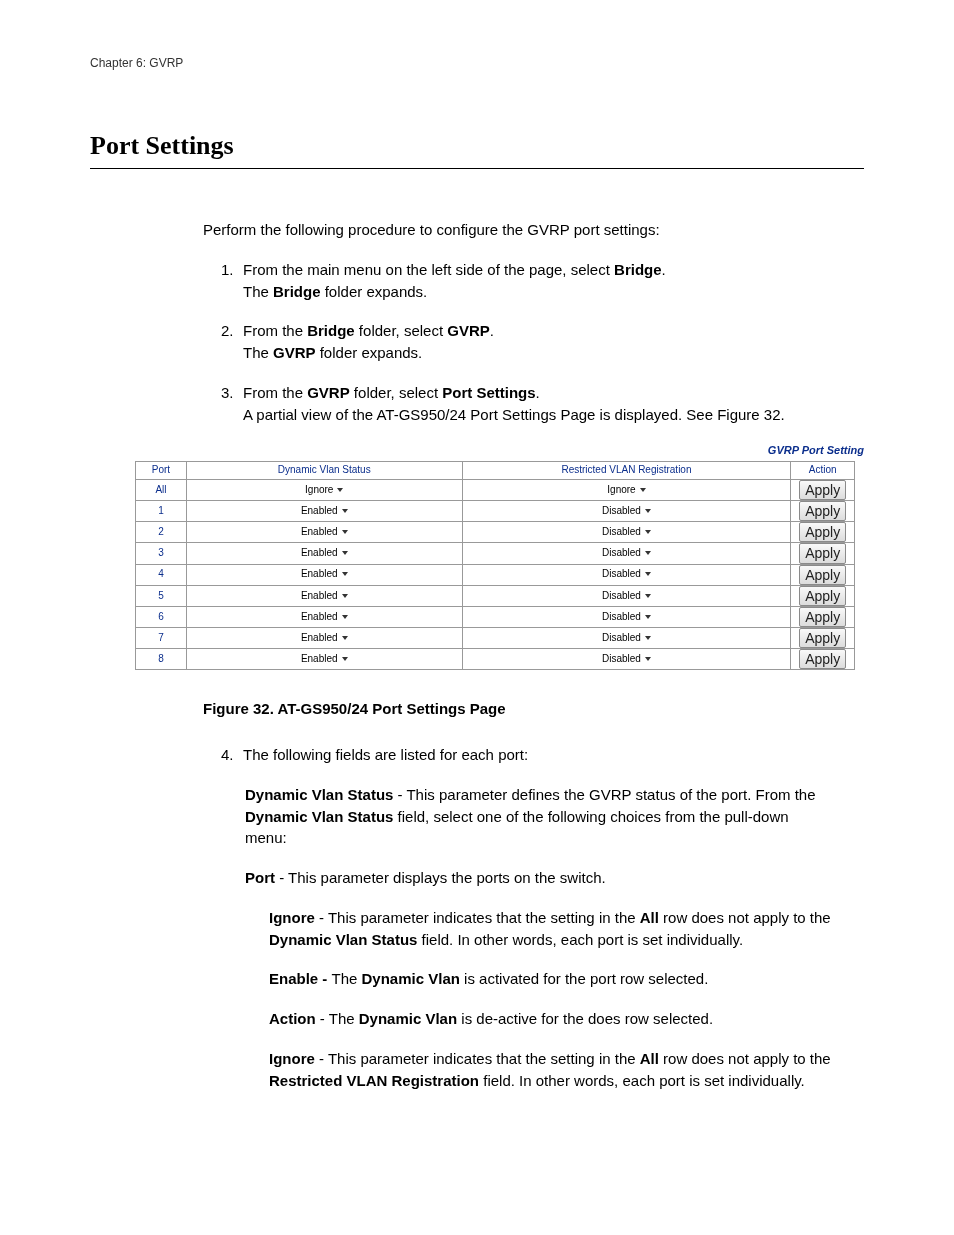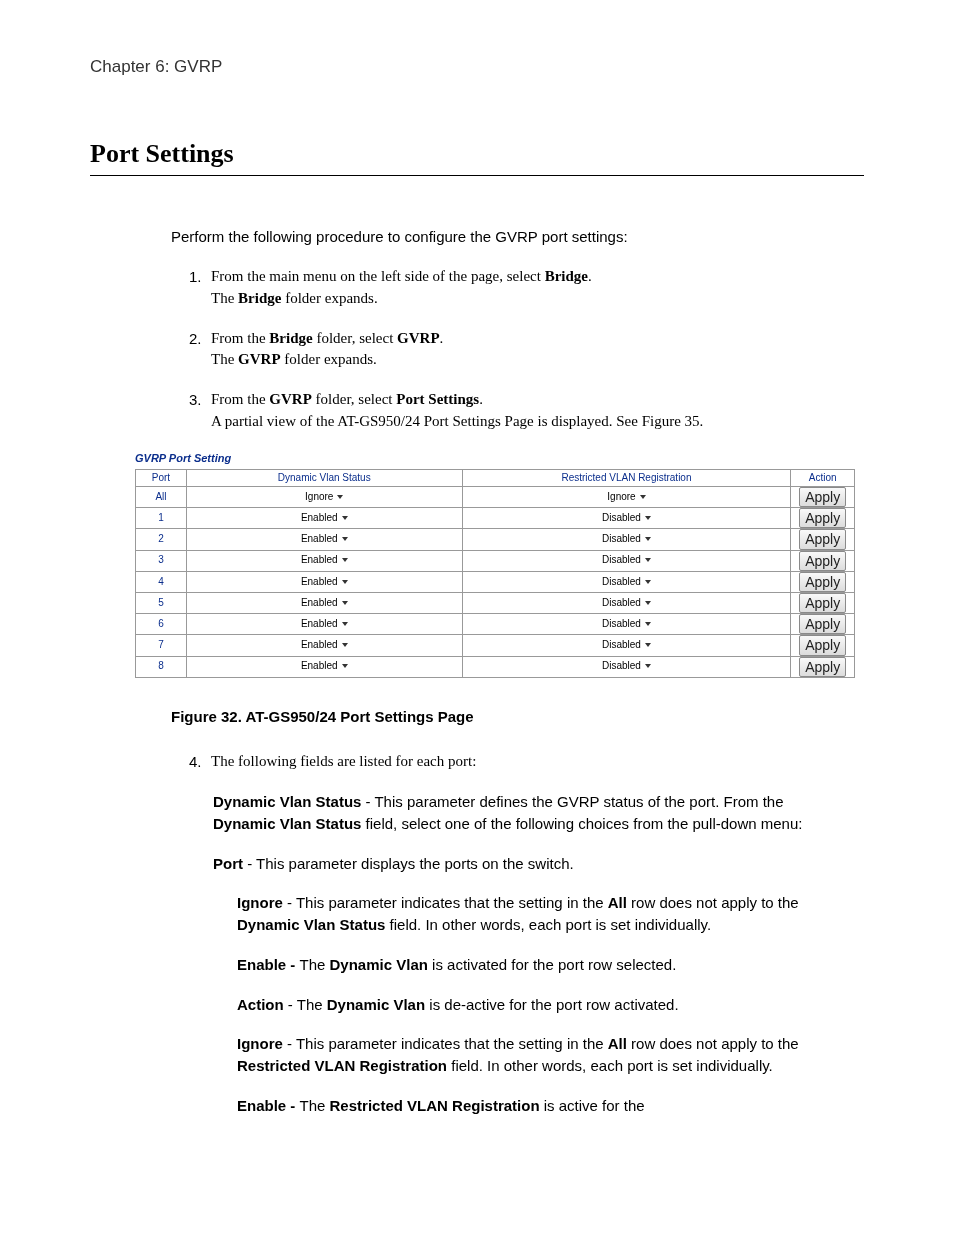--- a/index.html
+++ b/index.html
@@ -6,55 +6,56 @@
     body {
       font-family: Arial, Helvetica, sans-serif;
       font-size: 15px;
       color: #000;
       background: #fff;
       width: 954px;
       padding: 55px 90px 40px 90px;
       line-height: 1.45;
     }
     .chapter-header {
-      font-size: 17px;
+      font-size: 12px;
       color: #333;
       margin-bottom: 55px;
     }
     .main-heading {
       font-family: "Times New Roman", Times, serif;
       font-size: 26px;
       font-weight: bold;
       padding-bottom: 3px;
       border-bottom: 1px solid #000;
       margin-bottom: 50px;
     }
     .content-block {
-      margin-left: 81px;
+      margin-left: 113px;
       margin-right: 30px;
     }
     .intro { margin-bottom: 18px; }
     .step {
       display: flex;
       margin-bottom: 18px;
       margin-left: 18px;
     }
     .step-num {
       flex: 0 0 22px;
     }
-    .step-body { flex: 1; font-family: Liberation Serif, serif; }
+    .step-body { flex: 1; }
     .bold { font-weight: bold; }
     .figure-wrap { margin: 18px 0 28px 0; }
     .fig-title {
       font-size: 11px;
       font-weight: bold;
       font-style: italic;
       color: #0b2e8c;
       margin-bottom: 2px;
       margin-left: 45px;
+      text-align: right;
     }
     table.gvrp {
       width: 720px;
       margin-left: 45px;
       border-collapse: collapse;
       font-size: 10px;
       background: #fff;
     }
     table.gvrp th {
       color: #0b2e8c;
@@ -127,21 +128,21 @@
     <div class="step-body">
       <div><span>From the </span><span class="bold">Bridge</span><span> folder, select </span><span class="bold">GVRP</span><span>.</span></div>
       <div><span>The </span><span class="bold">GVRP</span><span> folder expands.</span></div>
     </div>
   </div>
 
   <div class="step">
     <div class="step-num">3.</div>
     <div class="step-body">
       <div><span>From the </span><span class="bold">GVRP</span><span> folder, select </span><span class="bold">Port Settings</span><span>.</span></div>
-      <div>A partial view of the AT-GS950/24 Port Settings Page is displayed. See Figure 35.</div>
+      <div>A partial view of the AT-GS950/24 Port Settings Page is displayed. See Figure 32.</div>
     </div>
   </div>
 </div>
 
 <div class="figure-wrap">
   <div class="fig-title">GVRP Port Setting</div>
   <table class="gvrp">
     <thead>
       <tr>
         <th class="port-cell">Port</th>
@@ -280,25 +281,22 @@
 
     <p class="sub-block">
       <span class="bold">Ignore</span><span> - This parameter indicates that the setting in the </span><span class="bold">All</span><span> row does not apply to the </span><span class="bold">Dynamic Vlan Status</span><span> field. In other words, each port is set individually.</span>
     </p>
 
     <p class="sub-block">
       <span class="bold">Enable - </span><span>The </span><span class="bold">Dynamic Vlan</span><span> is activated for the port row selected.</span>
     </p>
 
     <p class="sub-block">
-      <span class="bold">Action</span><span> - The </span><span class="bold">Dynamic Vlan</span><span> is de-active for the port row activated.</span>
+      <span class="bold">Action</span><span> - The </span><span class="bold">Dynamic Vlan</span><span> is de-active for the does row selected.</span>
     </p>
 
 
     <p class="sub-block">
       <span class="bold">Ignore</span><span> - This parameter indicates that the setting in the </span><span class="bold">All</span><span> row does not apply to the </span><span class="bold">Restricted VLAN Registration</span><span> field. In other words, each port is set individually.</span>
     </p>
 
-    <p class="sub-block" style="margin-bottom:0">
-      <span class="bold">Enable - </span><span>The </span><span class="bold">Restricted VLAN Registration</span><span> is active for the</span>
-    </p>
   </div>
 </div>
 
 </body></html>

